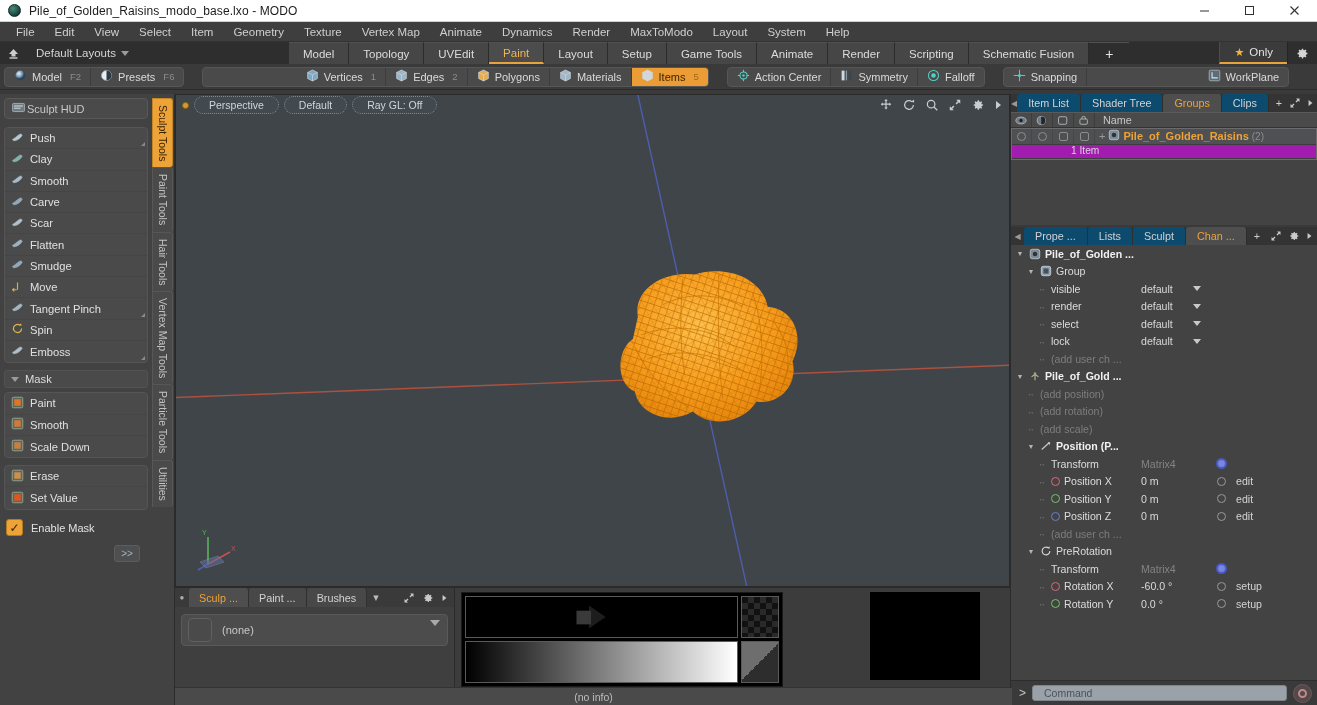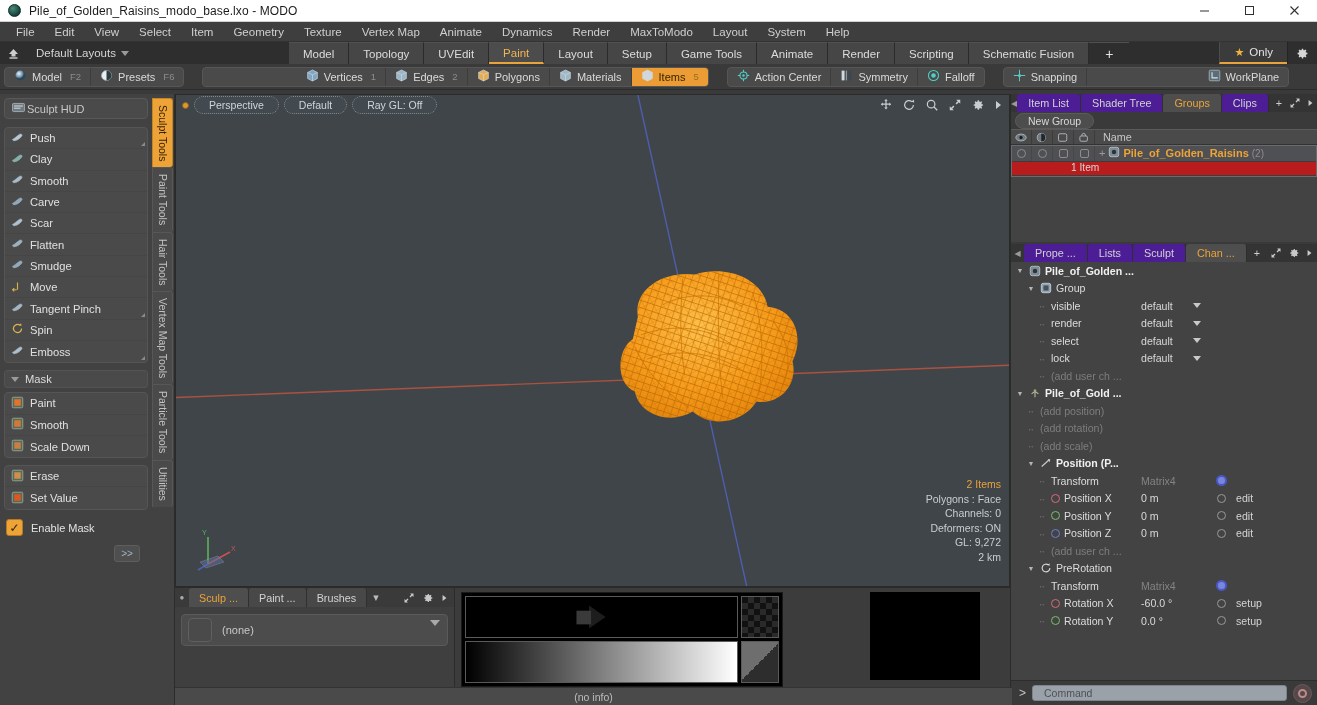--- a/index.html
+++ b/index.html
@@ -189,40 +189,40 @@
   .noinfo{ position:absolute; left:175px; right:305px; bottom:0; height:18px; background:#4a4a4a;
            display:flex;align-items:center;justify-content:center;color:#bcbcbc;font-size:10.5px;
            border-top:1px solid #333;}
 
   
   .rightdock{ width:307px; background:#3a3a3a; border-left:1px solid #2b2b2b;
               display:flex;flex-direction:column; }
   .pane-tabs{ height:18px; display:flex; align-items:stretch; background:#343434; }
   .pane-tri{ width:13px;display:flex;align-items:center;justify-content:center;color:#999;font-size:8px;}
   .ptab{ padding:0 11px;display:flex;align-items:center;font-size:10.8px;color:#d2d2d2;
-         background:#4c1d95;border-right:1px solid #2e2e2e;border-radius:3px 3px 0 0;white-space:nowrap;}
+         background:#0c4a6e;border-right:1px solid #2e2e2e;border-radius:3px 3px 0 0;white-space:nowrap;}
   .ptab.active{ background:#4e4e4e;color:#eda338; }
   .ptab.icn{ background:#343434;border-right:none;color:#cfcfcf;padding:0 7px;}
   .pane-icons{ margin-left:auto;display:flex;align-items:center;gap:6px;padding-right:4px;color:#cacaca;}
   .newgroup-bar{ height:17px;display:flex;align-items:center;padding:0 4px;background:#3a3a3a;}
   .newgroup-btn{ padding:1px 12px;background:#4d4d4d;border:1px solid #5b5b5b;border-radius:8px;
                  font-size:10.5px;color:#d8d8d8;}
   .grid-hdr{ display:flex;height:16px;background:#4a4a4a;border-top:1px solid #5a5a5a;
              border-bottom:1px solid #333;align-items:center;}
   .gh-ico{ width:21px;display:flex;align-items:center;justify-content:center;border-right:1px solid #3c3c3c;height:100%;color:#cfcfcf;}
   .gh-name{ flex:1;padding-left:8px;color:#c6c6c6;font-size:10.8px; }
   .grp-body{ height:97px; background:#434343; position:relative;}
   .grp-row{ display:flex;height:17px;align-items:center;background:#4f5053;border-bottom:1px solid #3d3d3d;}
   .grp-row .cell{ width:21px;display:flex;align-items:center;justify-content:center;border-right:1px solid #474747;height:100%;}
   .tiny-eye{ width:9px;height:9px;border-radius:50%;border:1px solid #8d8d8d;display:block;}
   .tiny-box{ width:9px;height:9px;border:1px solid #8d8d8d;border-radius:2px;display:block;}
   .grp-name{ flex:1; padding-left:4px; display:flex; align-items:center; gap:3px; }
   .grp-title{ color:#eda338; font-weight:bold; font-size:11px; }
   .grp-count{ color:#8e8e8e; font-size:10px; }
-  .grp-sub{ color:#d6d6d6;font-size:10.2px; padding-left:60px; background:#b91c1c; height:14px;
+  .grp-sub{ color:#d6d6d6;font-size:10.2px; padding-left:60px; background:#a21caf; height:14px;
             border-bottom:1px solid #3d3d3d;}
   .grp-sel-strip{ position:absolute;left:0;right:0;top:0;height:32px;border:1px solid #6b6b6b;pointer-events:none;}
 
   
   .ch-hdr{ display:flex;height:15px;background:#4a4a4a;border-bottom:1px solid #333;
            border-top:1px solid #5a5a5a;align-items:center;font-size:10.4px;color:#c4c4c4;}
   .ch-hdr .c1{ width:130px;padding-left:6px;border-right:1px solid #3c3c3c;height:100%;display:flex;align-items:center;}
   .ch-hdr .c2{ width:68px;padding-left:5px;border-right:1px solid #3c3c3c;height:100%;display:flex;align-items:center;}
   .ch-hdr .c3{ width:24px;padding-left:5px;border-right:1px solid #3c3c3c;height:100%;display:flex;align-items:center;}
   .ch-hdr .c4{ flex:1;padding-left:5px;height:100%;display:flex;align-items:center;}
@@ -697,28 +697,20 @@
         <svg width="48" height="48" viewBox="0 0 48 48">
           <line x1="18" y1="40" x2="18" y2="13" stroke="#5cb35c" stroke-width="1.6"></line>
           <text x="12" y="11" fill="#5cb35c" font-size="7" font-family="Liberation Sans, sans-serif">Y</text>
           <line x1="18" y1="40" x2="40" y2="28" stroke="#cc5050" stroke-width="1.6"></line>
           <text x="41" y="27" fill="#cc5050" font-size="7" font-family="Liberation Sans, sans-serif">X</text>
           <line x1="18" y1="40" x2="8" y2="46" stroke="#4f5fb4" stroke-width="1.6"></line>
           <polygon points="10,38 28,32 34,38 16,44" fill="#5f6f9e" opacity="0.55" stroke="#8d9bc4" stroke-width="0.7"></polygon>
         </svg>
       </div>
 
-      <div class="vp-info" id="vp-info">
-          <div class="hl">2 Items</div>
-          <div>Polygons : Face</div>
-          <div>Channels: 0</div>
-          <div>Deformers: ON</div>
-          <div>GL: 9,272</div>
-          <div>2 km</div>
-        </div>
     </div>
 
     <div class="bottom">
       <div class="bp-left">
         <div class="bp-tabs">
           <div class="bp-tri">●</div>
           <div class="bp-tab active">Sculp ...</div>
           <div class="bp-tab">Paint ...</div>
           <div class="bp-tab">Brushes</div>
           <div class="bp-tab dd">▾</div>
@@ -789,23 +781,20 @@
       <div class="pane-icons">
         <svg width="12" height="12" viewBox="0 0 16 16">
             <path fill="#cacaca" d="M2 9.4V14h4.6l-1.7-1.7 2.4-2.4-1.2-1.2-2.4 2.4zM14 6.6V2H9.4l1.7 1.7-2.4 2.4 1.2 1.2 2.4-2.4z"></path>
           </svg>
         <svg width="7" height="10" viewBox="0 0 9 12">
             <path fill="#cacaca" d="M2 2l5 4-5 4z"></path>
           </svg>
       </div>
     </div>
 
-    <div class="newgroup-bar">
-      <div class="newgroup-btn">New Group</div>
-    </div>
 
     <div class="grid-hdr">
       <div class="gh-ico">
         <svg width="12" height="9" viewBox="0 0 16 11">
             <ellipse cx="8" cy="5.5" rx="7" ry="4.6" fill="#6f7a82" stroke="#c7ced2" stroke-width="0.9"></ellipse>
             <circle cx="8" cy="5.5" r="2.2" fill="#1b2024"></circle>
           </svg>
       </div>
       <div class="gh-ico">
         <svg width="12" height="11" viewBox="0 0 16 14">

